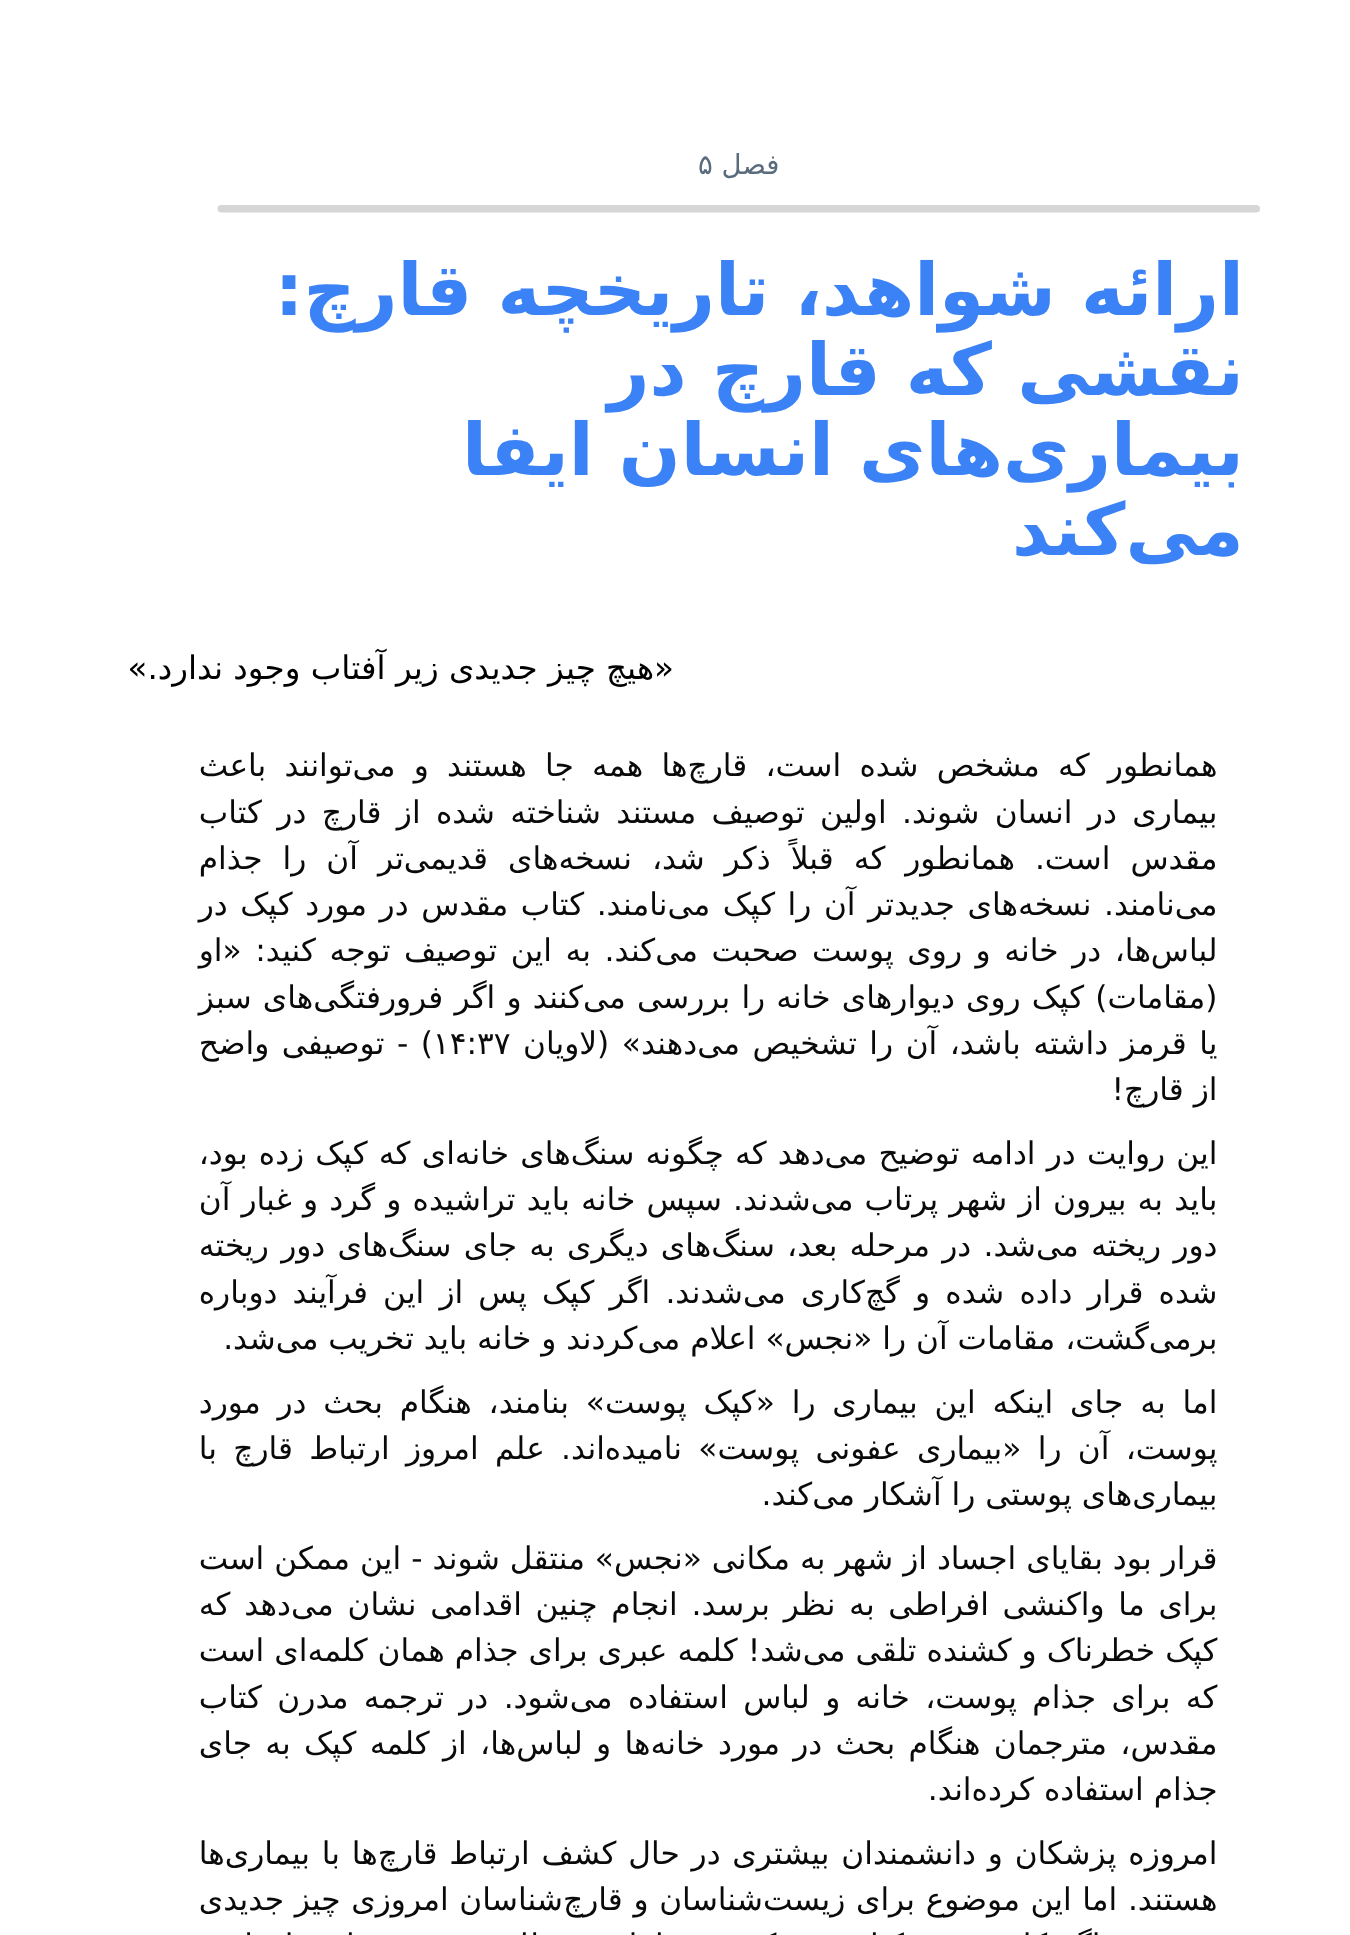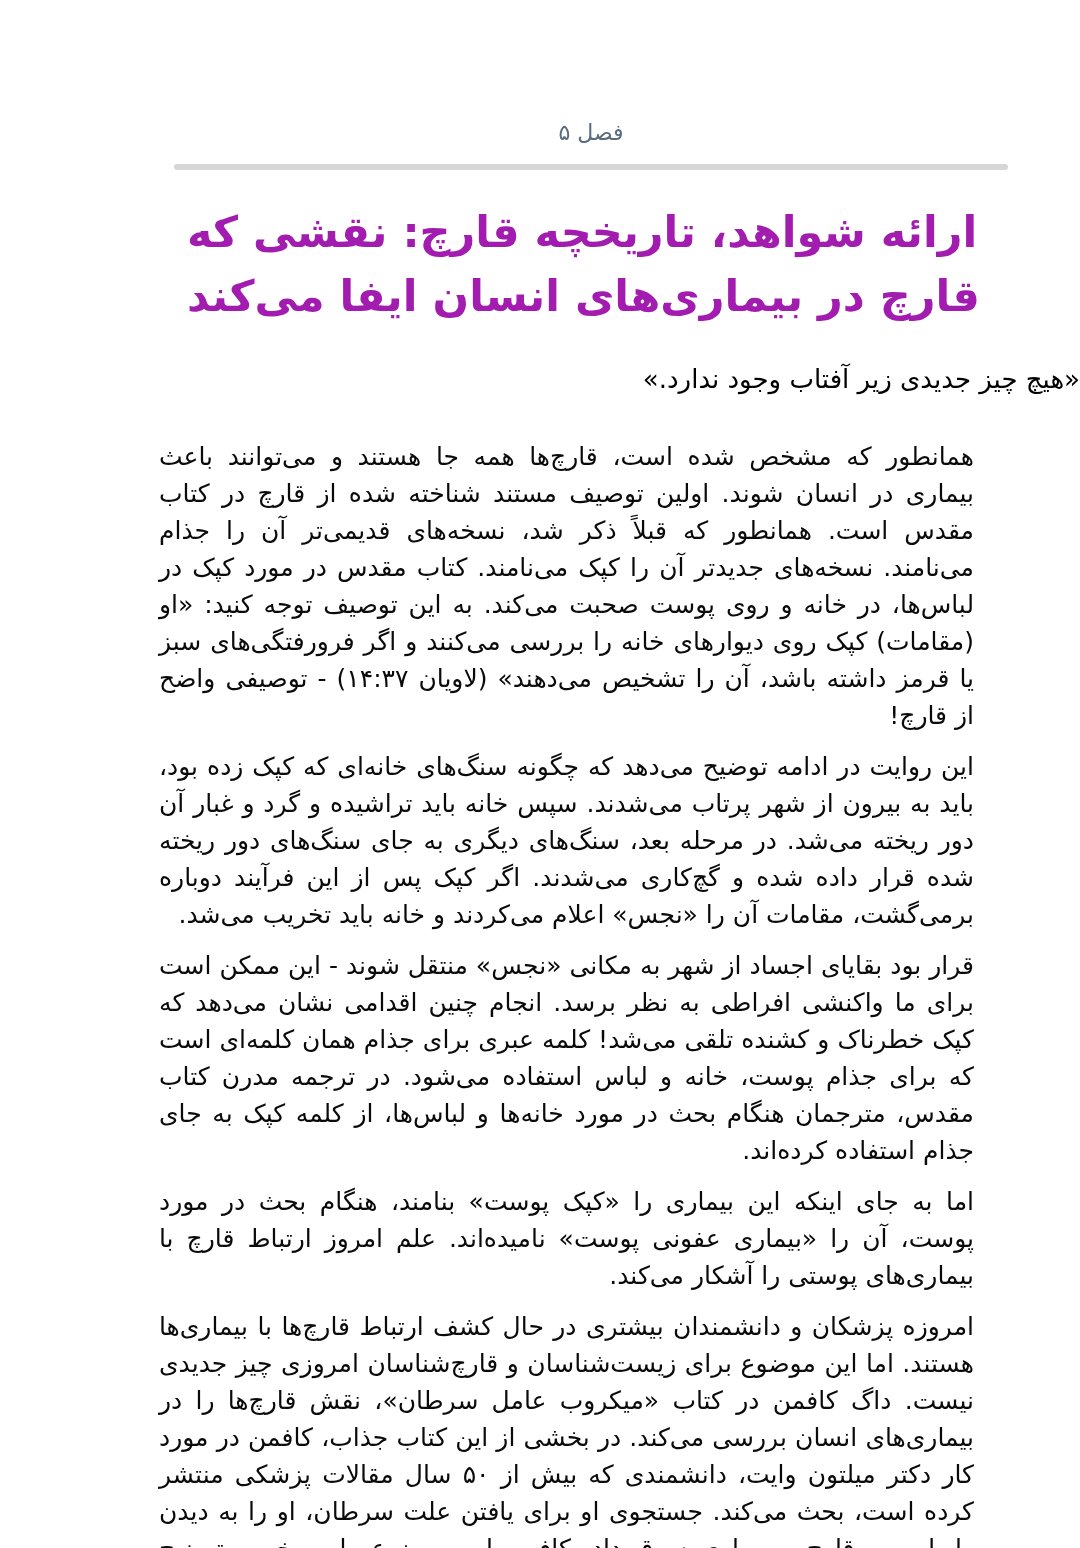--- a/index.html
+++ b/index.html
@@ -24,29 +24,29 @@
     color: #5a6b7e;
   }
   .divider {
     height: 6px;
     margin: 16px 72px 0 72px;
     background: #d6d6d6;
     border-radius: 3px;
   }
   .chapter-title {
     margin: 30px 85px 0 85px;
-    text-align: left;
-    font-size: 43px;
+    text-align: right;
+    font-size: 58px;
     line-height: 64px;
-    color: #a21caf;
+    color: #3b82f6;
     direction: rtl;
   }
   .epigraph {
-    margin-top: 32px;
-    text-align: right;
+    margin-top: 60px;
+    text-align: left;
     font-size: 26px;
     line-height: 38px;
     color: #000000;
     direction: rtl;
   }
   .epigraph-citation {
     margin-top: 6px;
     text-align: center;
     font-size: 26px;
     line-height: 38px;
@@ -76,18 +76,18 @@
   <div class="divider"></div>
 
   <h1 class="chapter-title">ارائه شواهد، تاریخچه قارچ: نقشی که قارچ در بیماری‌های انسان ایفا می‌کند</h1>
 
   <div class="epigraph">«هیچ چیز جدیدی زیر آفتاب وجود ندارد.»</div>
 
 
   <div class="content">
     <p>همانطور که مشخص شده است، قارچ‌ها همه جا هستند و می‌توانند باعث بیماری در انسان شوند. اولین توصیف مستند شناخته شده از قارچ در کتاب مقدس است. همانطور که قبلاً ذکر شد، نسخه‌های قدیمی‌تر آن را جذام می‌نامند. نسخه‌های جدیدتر آن را کپک می‌نامند. کتاب مقدس در مورد کپک در لباس‌ها، در خانه و روی پوست صحبت می‌کند. به این توصیف توجه کنید: «او (مقامات) کپک روی دیوارهای خانه را بررسی می‌کنند و اگر فرورفتگی‌های سبز یا قرمز داشته باشد، آن را تشخیص می‌دهند» (لاویان ۱۴:۳۷) - توصیفی واضح از قارچ!</p>
     <p>این روایت در ادامه توضیح می‌دهد که چگونه سنگ‌های خانه‌ای که کپک زده بود، باید به بیرون از شهر پرتاب می‌شدند. سپس خانه باید تراشیده و گرد و غبار آن دور ریخته می‌شد. در مرحله بعد، سنگ‌های دیگری به جای سنگ‌های دور ریخته شده قرار داده شده و گچ‌کاری می‌شدند. اگر کپک پس از این فرآیند دوباره برمی‌گشت، مقامات آن را «نجس» اعلام می‌کردند و خانه باید تخریب می‌شد.</p>
+    <p>اما به جای اینکه این بیماری را «کپک پوست» بنامند، هنگام بحث در مورد پوست، آن را «بیماری عفونی پوست» نامیده‌اند. علم امروز ارتباط قارچ با بیماری‌های پوستی را آشکار می‌کند.</p>
     <p>قرار بود بقایای اجساد از شهر به مکانی «نجس» منتقل شوند - این ممکن است برای ما واکنشی افراطی به نظر برسد. انجام چنین اقدامی نشان می‌دهد که کپک خطرناک و کشنده تلقی می‌شد! کلمه عبری برای جذام همان کلمه‌ای است که برای جذام پوست، خانه و لباس استفاده می‌شود. در ترجمه مدرن کتاب مقدس، مترجمان هنگام بحث در مورد خانه‌ها و لباس‌ها، از کلمه کپک به جای جذام استفاده کرده‌اند.</p>
-    <p>اما به جای اینکه این بیماری را «کپک پوست» بنامند، هنگام بحث در مورد پوست، آن را «بیماری عفونی پوست» نامیده‌اند. علم امروز ارتباط قارچ با بیماری‌های پوستی را آشکار می‌کند.</p>
     <p>امروزه پزشکان و دانشمندان بیشتری در حال کشف ارتباط قارچ‌ها با بیماری‌ها هستند. اما این موضوع برای زیست‌شناسان و قارچ‌شناسان امروزی چیز جدیدی نیست. داگ کافمن در کتاب «میکروب عامل سرطان»، نقش قارچ‌ها را در بیماری‌های انسان بررسی می‌کند. در بخشی از این کتاب جذاب، کافمن در مورد کار دکتر میلتون وایت، دانشمندی که بیش از ۵۰ سال مقالات پزشکی منتشر کرده است، بحث می‌کند. جستجوی او برای یافتن علت سرطان، او را به دیدن رابطه بین قارچ و بیماری سوق داد. کافمن این موضوع را به خوبی توضیح می‌دهد:</p>
   </div>
 
 </div>
 
 </body></html>

